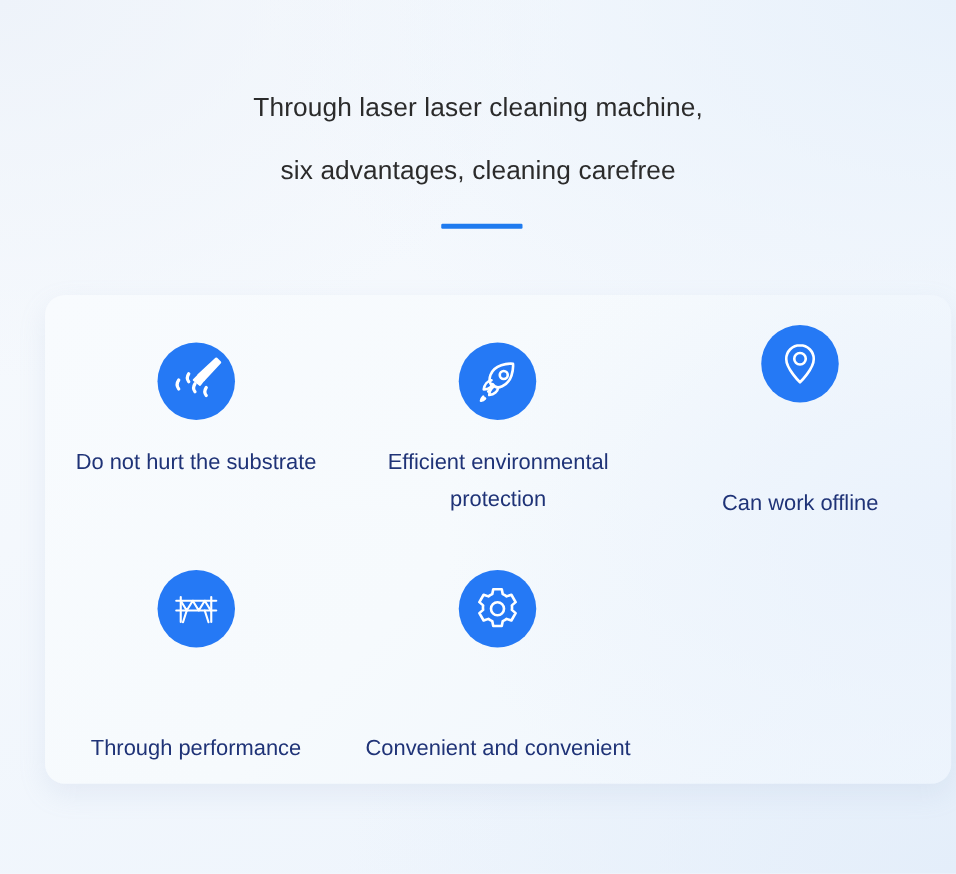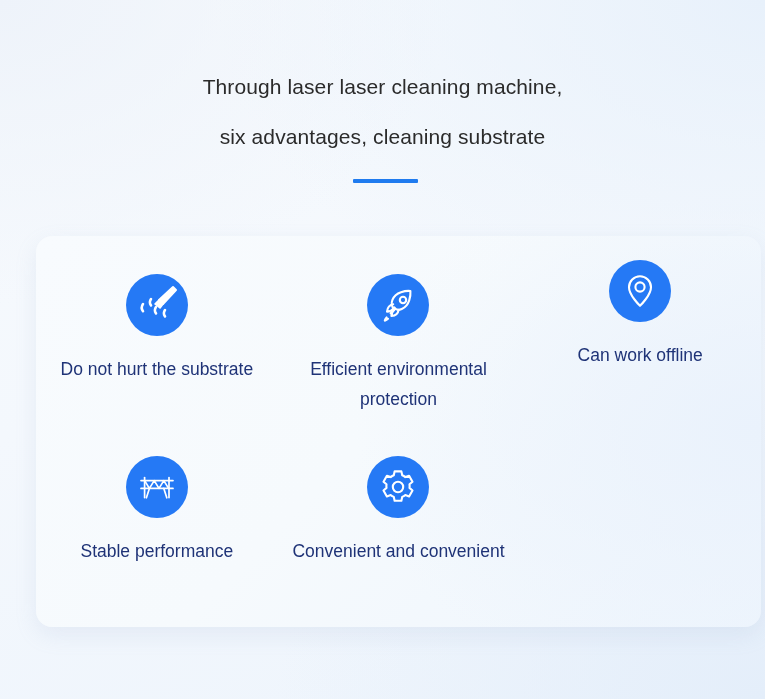--- a/index.html
+++ b/index.html
@@ -74,21 +74,21 @@
     grid-template-rows: 1fr 1fr;
   }
   .cell {
     position: relative;
     display: flex;
     flex-direction: column;
     align-items: center;
     padding-top: 38px;
     box-sizing: border-box;
   }
-  .cell.row2 { padding-top: 24px; }
+  .cell.row2 { padding-top: 24px; gap: 47px; }
 
   .icon-circle {
     width: 62px;
     height: 62px;
     border-radius: 50%;
     background: #2579f5;
     display: flex;
     align-items: center;
     justify-content: center;
     flex: none;
@@ -106,21 +106,21 @@
   }
   .cell.row2 .feat-label { margin-top: 18px; }
 </style>
 </head>
 <body>
 
 <div id="page">
 
   <div class="heading-block">
     <span class="heading-line">Through laser laser cleaning machine,</span>
-    <span class="heading-line">six advantages, cleaning substrate</span>
+    <span class="heading-line">six advantages, cleaning carefree</span>
   </div>
   <div class="accent-bar"></div>
 
   <div class="card">
     <div class="grid">
 
       <div class="cell">
         <div class="icon-circle">
           <svg width="44" height="44" viewBox="0 0 44 44" fill="none" stroke="#ffffff" stroke-width="2.6" stroke-linecap="round" stroke-linejoin="round">
             <path d="M38 4 L24 17 L28 21 L41 7 Z" fill="#ffffff" stroke="#ffffff" stroke-width="2"></path>
@@ -164,21 +164,21 @@
           <svg width="42" height="42" viewBox="0 0 42 42" fill="none" stroke="#ffffff" stroke-width="1.7" stroke-linecap="round" stroke-linejoin="round">
             <path d="M5 14.6 H37"></path>
             <path d="M5 22.4 H37"></path>
             <path d="M8.6 14.6 L13.4 22.4 L18.2 14.6 L23 22.4 L27.8 14.6 L32.6 22.4"></path>
             <path d="M8.6 11.6 V31.6"></path>
             <path d="M33 11.6 V31.6"></path>
             <path d="M13.4 22.4 L10.4 31.8"></path>
             <path d="M27.8 22.4 L30.8 31.8"></path>
           </svg>
         </div>
-        <div class="feat-label">Stable performance</div>
+        <div class="feat-label">Through performance</div>
       </div>
 
       <div class="cell row2">
         <div class="icon-circle">
           <svg width="40" height="40" viewBox="0 0 40 40" fill="none" stroke="#ffffff" stroke-width="2.1" stroke-linecap="round" stroke-linejoin="round">
             <path d="M16.6 4.4 h6.8 l.8 3.9 a12.4 12.4 0 0 1 3.1 1.8 l3.8 -1.3 3.4 5.9 -3 2.6 a12.6 12.6 0 0 1 0 3.6 l3 2.6 -3.4 5.9 -3.8 -1.3 a12.4 12.4 0 0 1 -3.1 1.8 l-.8 3.9 h-6.8 l-.8 -3.9 a12.4 12.4 0 0 1 -3.1 -1.8 l-3.8 1.3 -3.4 -5.9 3 -2.6 a12.6 12.6 0 0 1 0 -3.6 l-3 -2.6 3.4 -5.9 3.8 1.3 a12.4 12.4 0 0 1 3.1 -1.8 z"></path>
             <circle cx="20" cy="20" r="5.2"></circle>
           </svg>
         </div>
         <div class="feat-label">Convenient and convenient</div>

